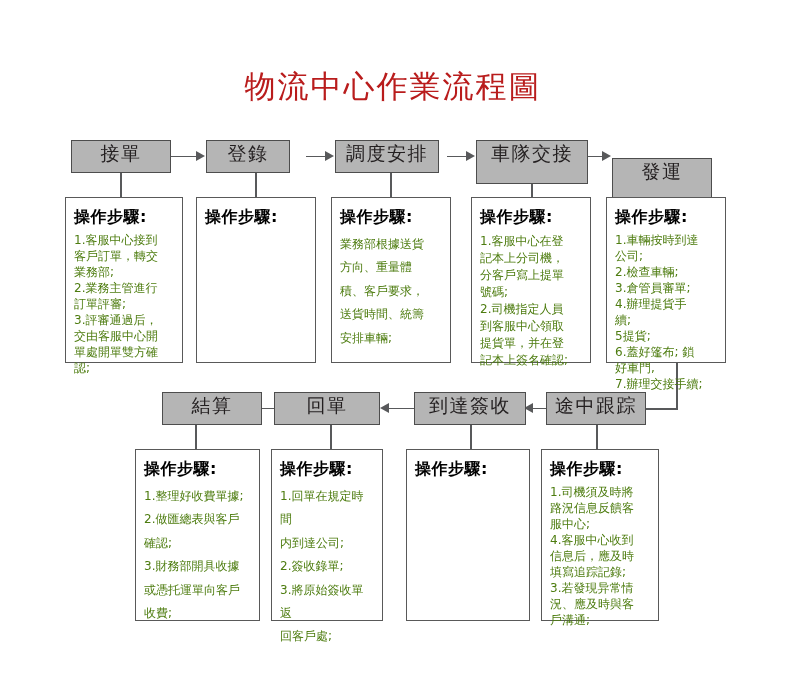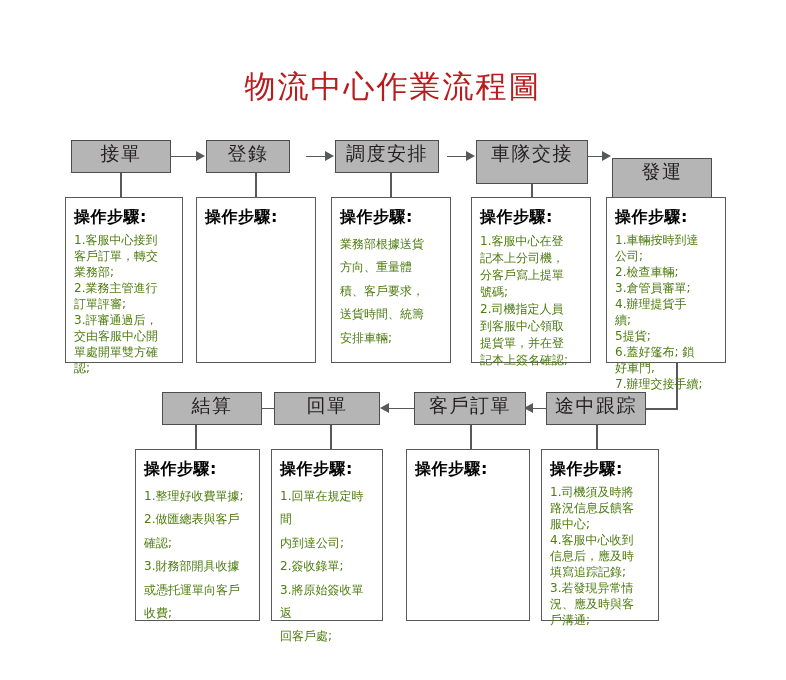--- a/index.html
+++ b/index.html
@@ -190,21 +190,21 @@
   <div class="ln v" style="left:676px; top:363px; height:46px;"></div>
   <div class="ln h" style="left:645px; top:408px; width:33px;"></div>
 
   <div class="proc" style="left:146px; top:392px; width:100px; height:33px;margin-left:16px;">
     <span>結算</span>
   </div>
   <div class="proc" style="left:274px; top:392px; width:106px; height:33px;">
     <span>回單</span>
   </div>
   <div class="proc" style="left:414px; top:392px; width:112px; height:33px;">
-    <span>客戶訂單</span>
+    <span>到達簽收</span>
   </div>
   <div class="proc" style="left:546px; top:392px; width:100px; height:33px;">
     <span>途中跟踪</span>
   </div>
 
   <div class="ln h" style="left:533px; top:407.5px; width:14px;"></div>
   <div class="arrow left" style="left:524px; top:403px;"></div>
 
   <div class="ln h" style="left:389px; top:407.5px; width:26px;"></div>
   <div class="arrow left" style="left:380px; top:403px;"></div>

